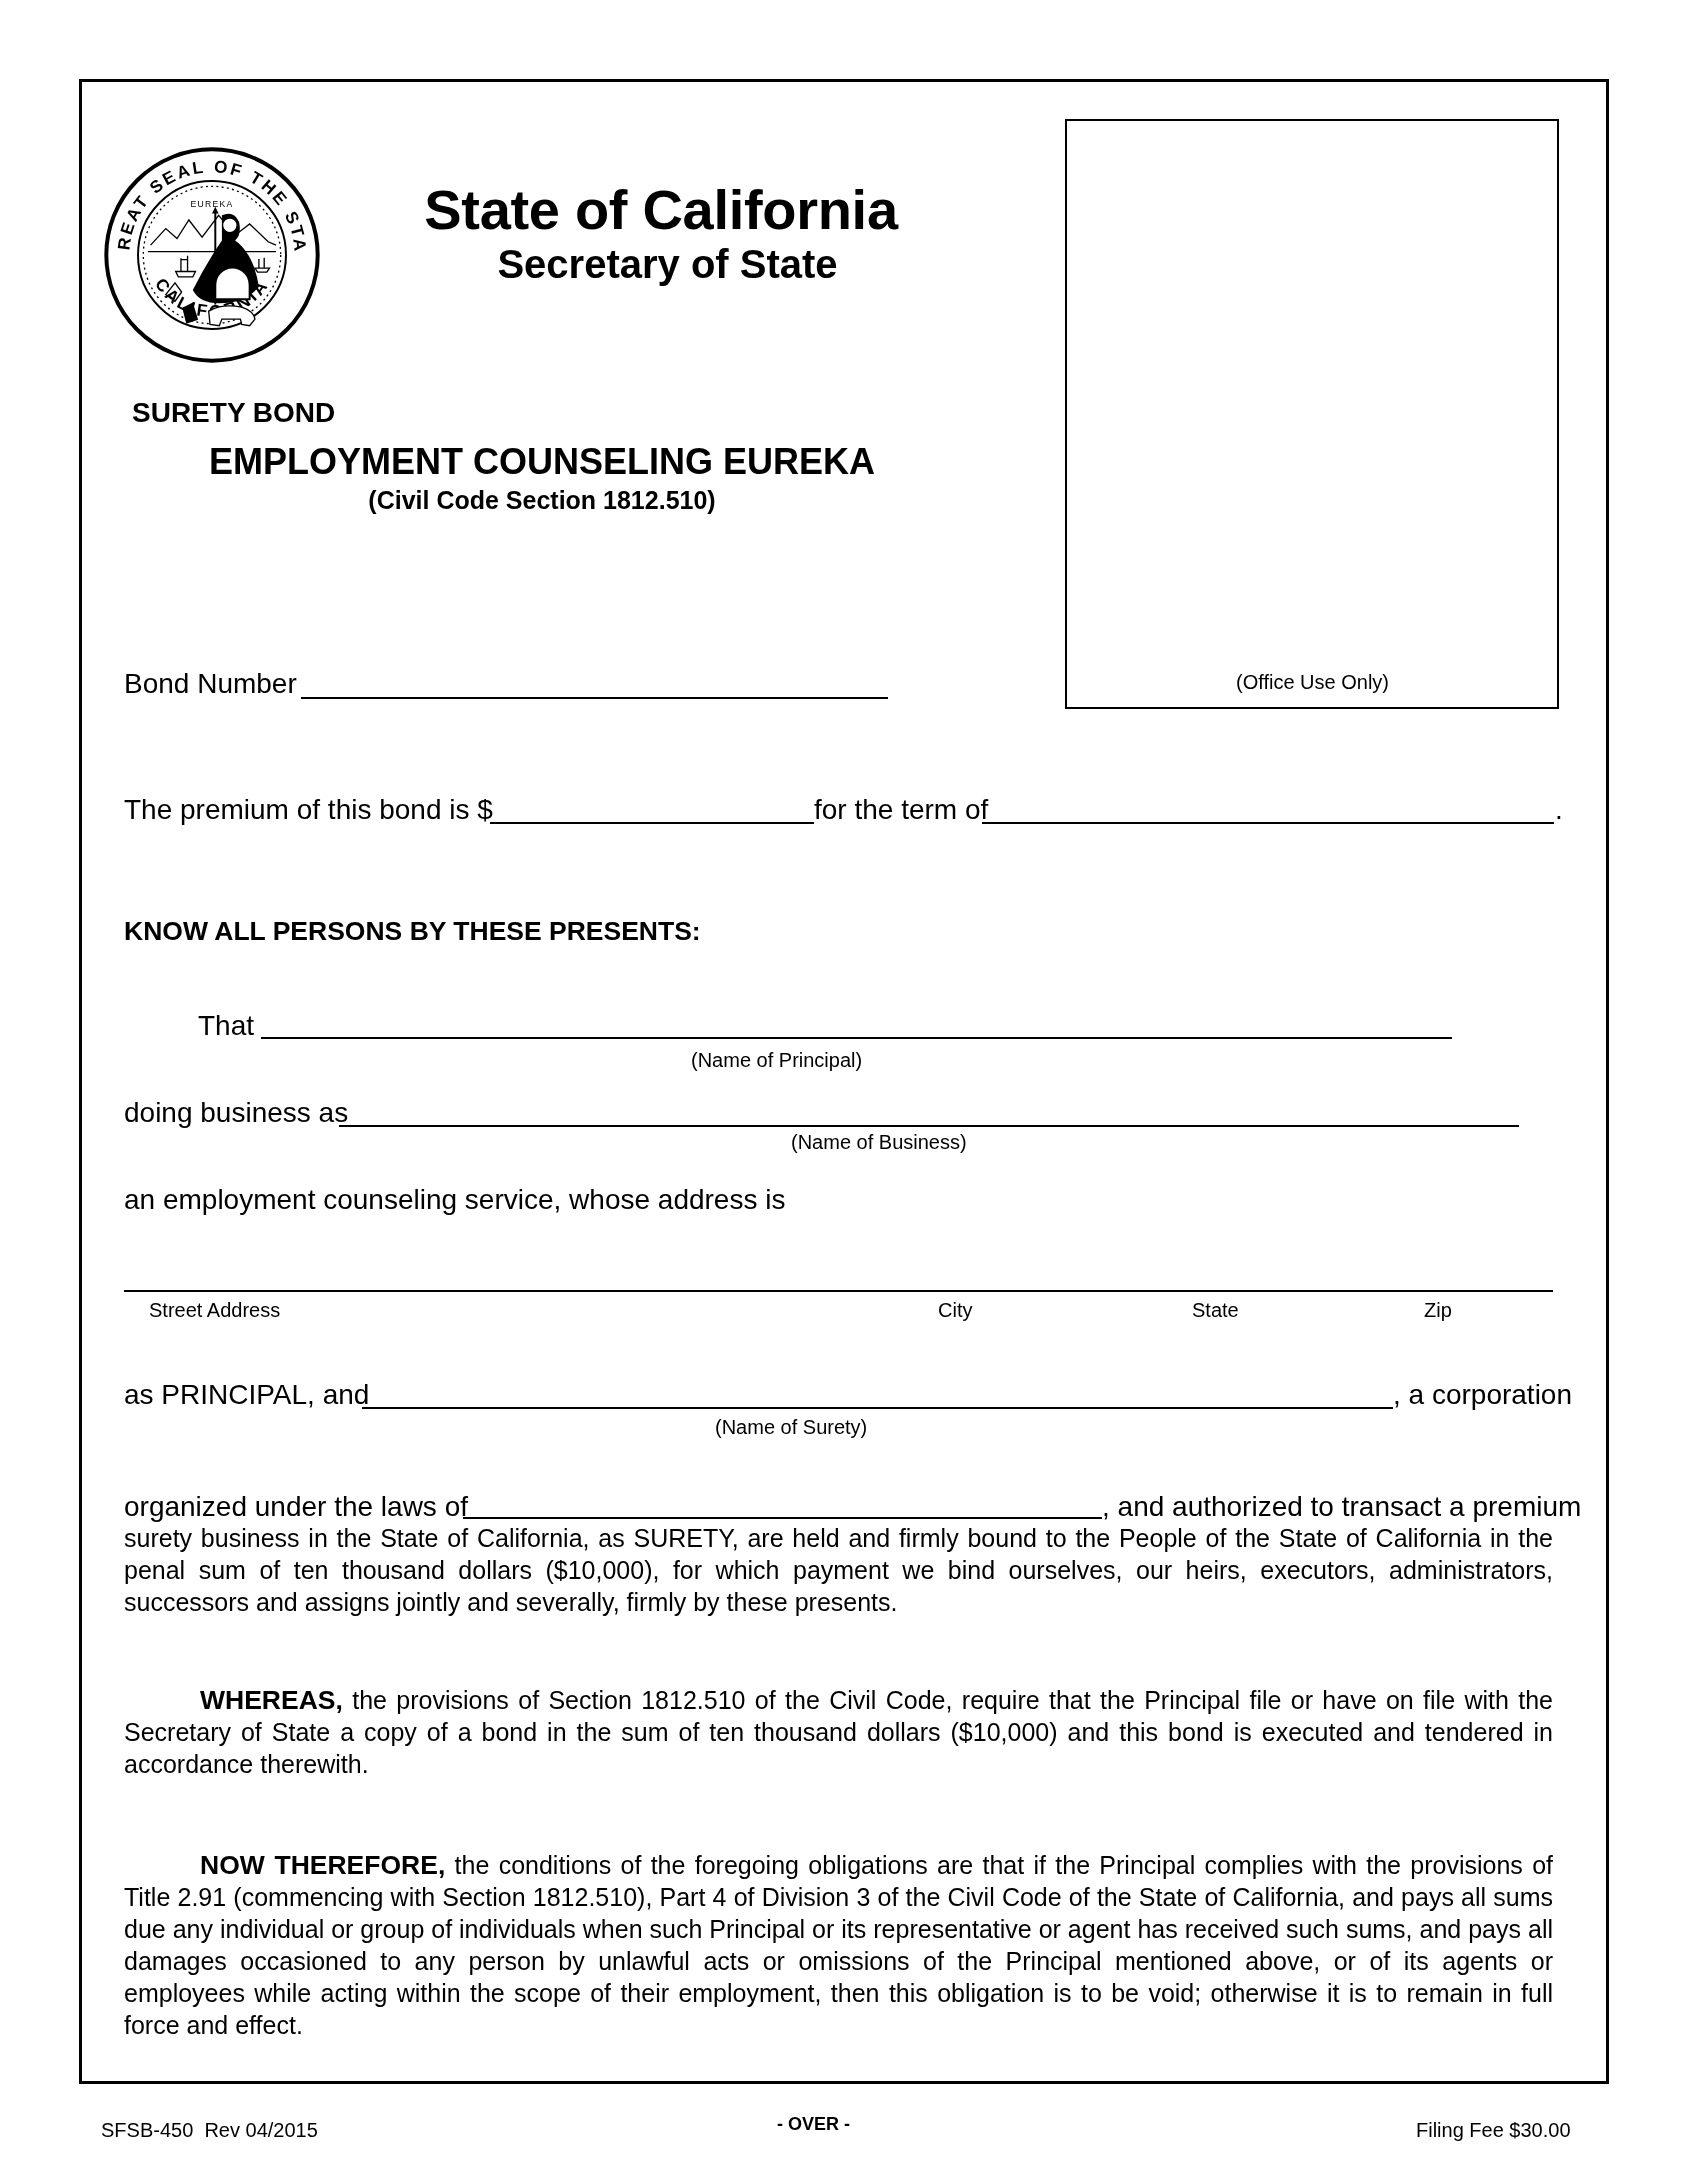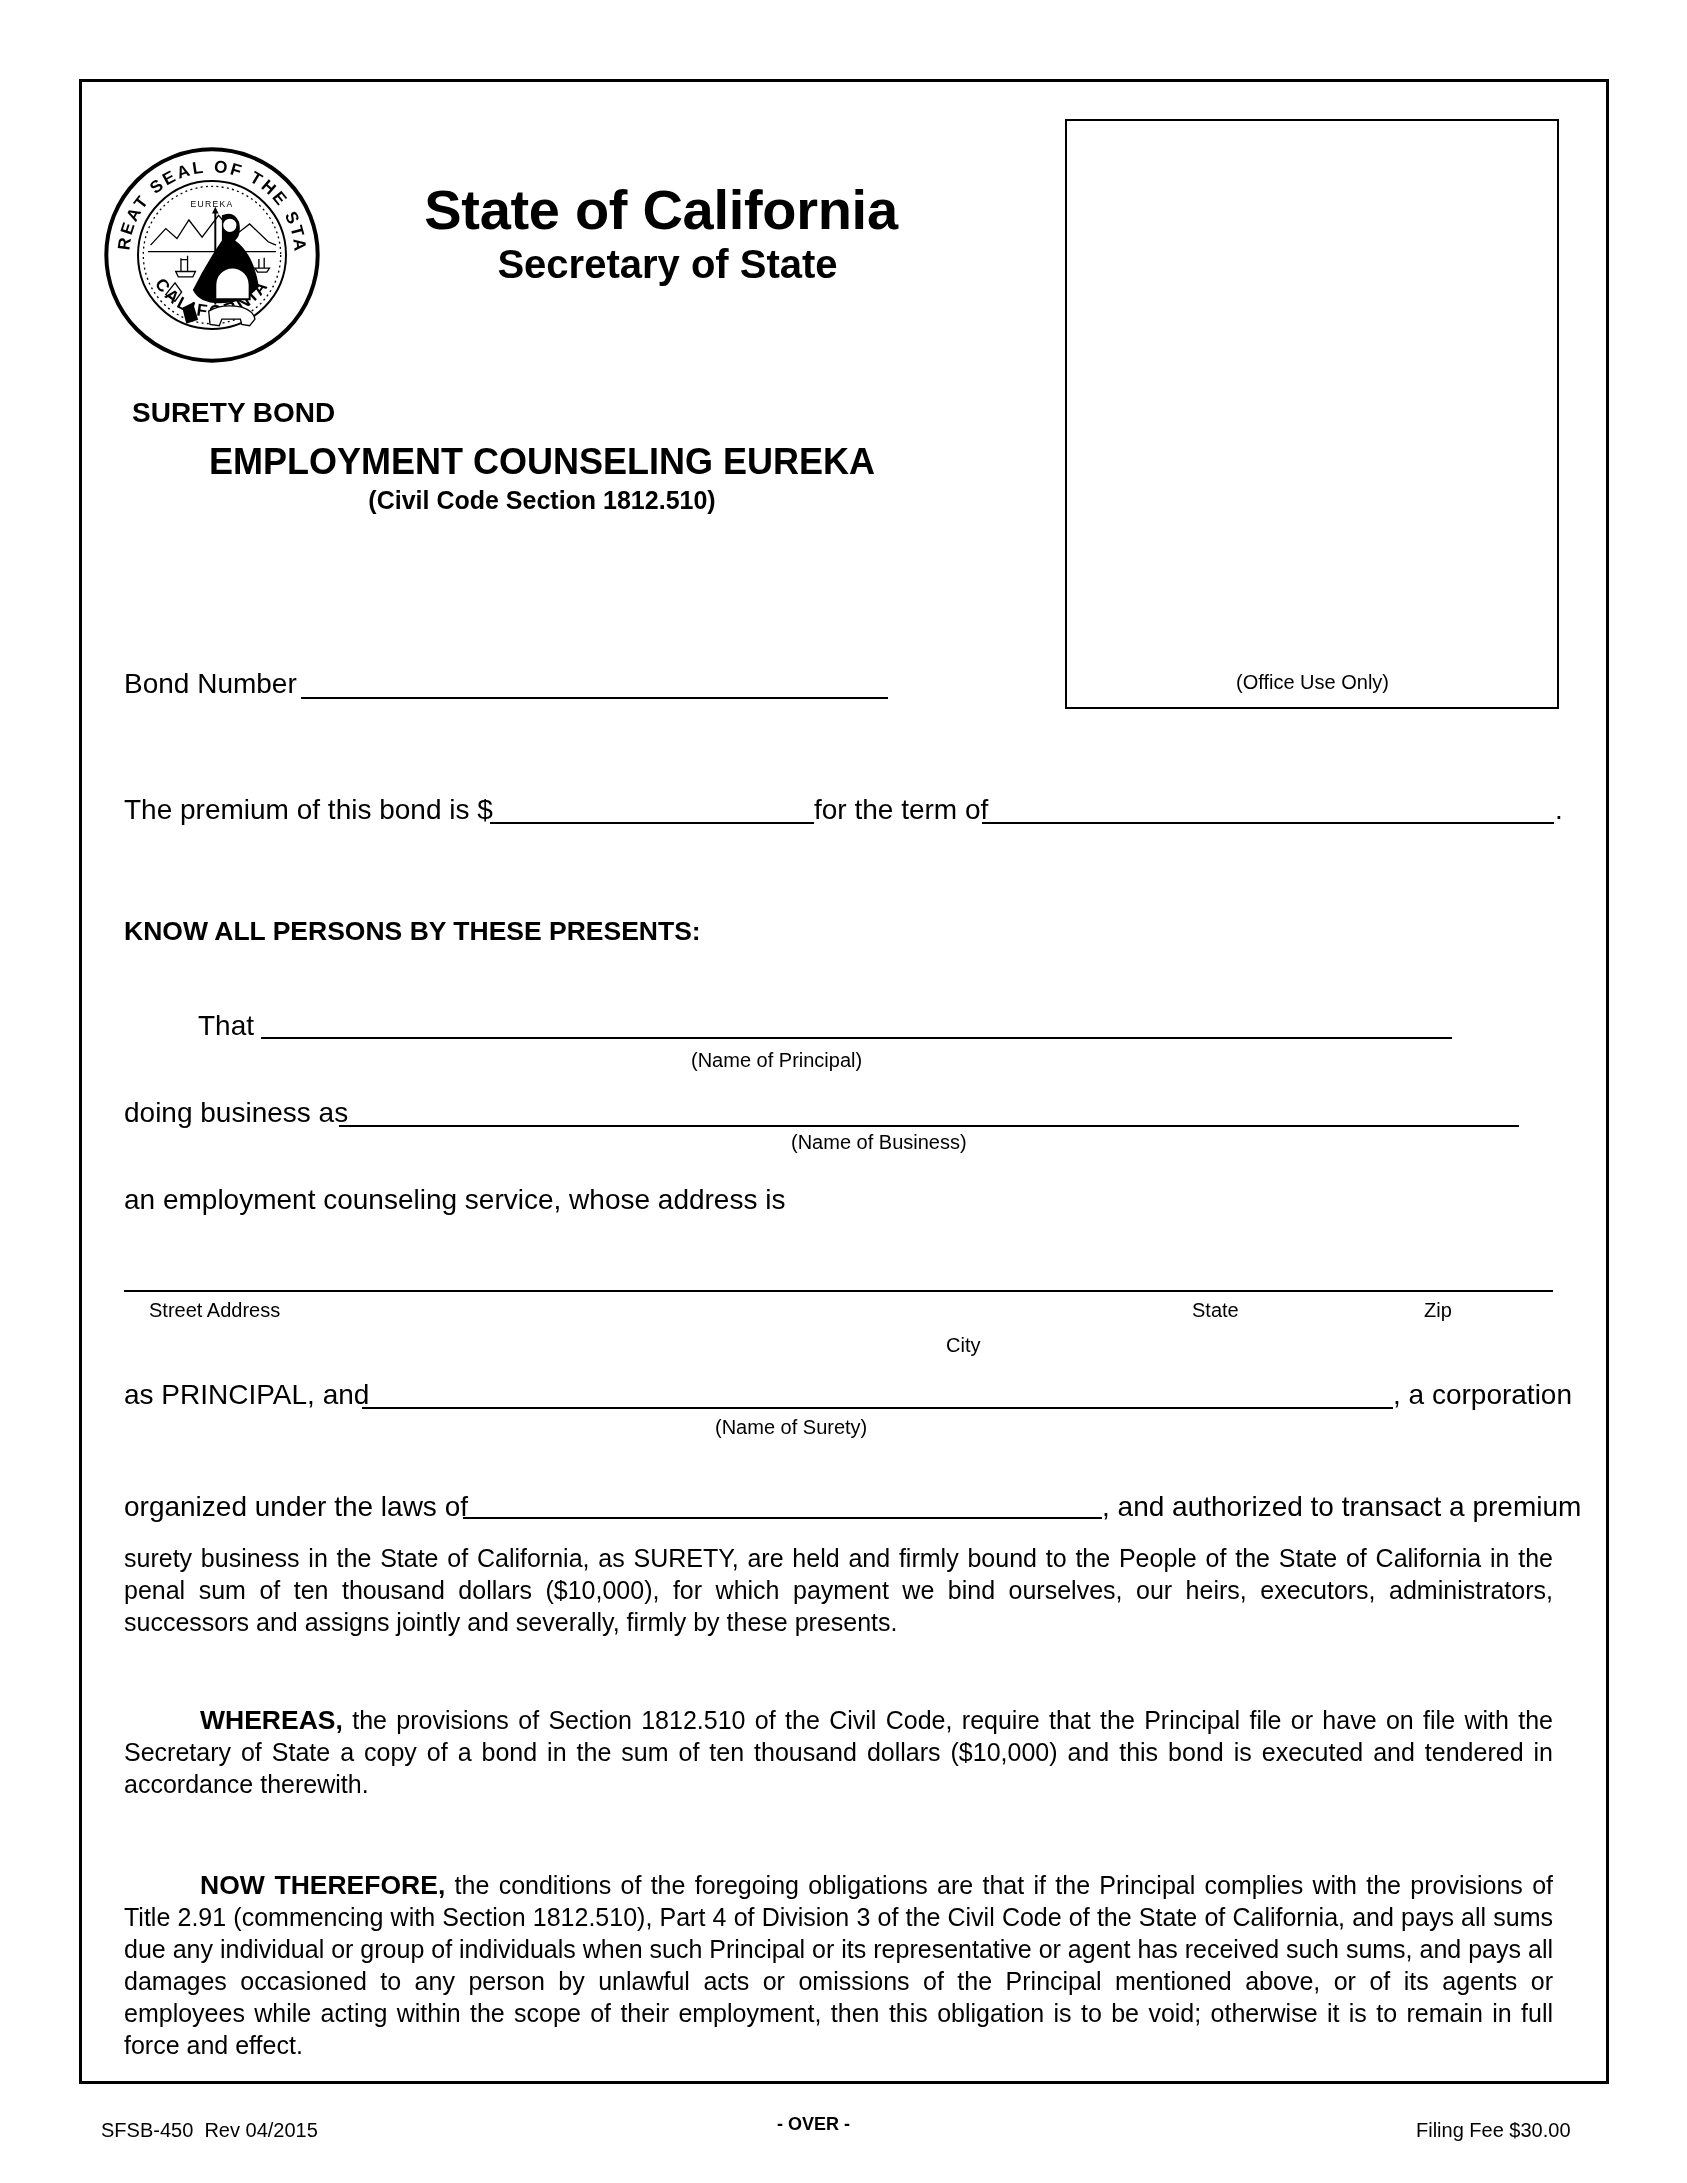--- a/index.html
+++ b/index.html
@@ -11,21 +11,21 @@
   .office-label { left:1065px; width:495px; top:671px; text-align:center; font-size:20px; }
   .seal { left:103px; top:146px; width:218px; height:218px; }
   .title1 { left:370px; width:582px; top:177px; text-align:center; font-size:56px; font-weight:bold; letter-spacing:-0.3px; }
   .title2 { left:370px; width:595px; top:242px; text-align:center; font-size:40px; font-weight:bold; }
   .h-surety { left:132px; width:820px; top:397px; text-align:left; font-size:28px; font-weight:bold; }
   .h-ecs { left:132px; width:820px; top:441px; text-align:center; font-size:36px; font-weight:bold; }
   .h-code { left:132px; width:820px; top:486px; text-align:center; font-size:25px; font-weight:bold; }
   .txt { font-size:28px; line-height:32px; white-space:nowrap; }
   .lbl { font-size:20px; white-space:nowrap; }
   .uline { border-bottom:2.6px solid #000; height:0; }
-  .para { left:124px; width:1429px; font-size:25px; line-height:32px; text-align:justify;margin-top:20px; }
+  .para { left:124px; width:1429px; font-size:25px; line-height:32px; text-align:justify; }
   .para b { font-size:26.5px; }
   .indent { display:inline-block; width:76px; }
   .footer { font-size:20px; }
   .over { font-size:18px; font-weight:bold; }
   .field { background:transparent; border:none; outline:none; font-family:"Liberation Sans", sans-serif; font-size:24px; padding:0; }
 </style>
 </head>
 <body>
 
 <div class="abs frame"></div>
@@ -98,21 +98,21 @@
 
 <div class="abs txt" style="left:124px; top:1097px;">doing business as</div>
 <div class="abs uline" style="left:339px; top:1125px; width:1180px;"></div>
 <input class="abs field" style="left: 342px; top: 1094px; width: 1173px; height: 29px;" value="">
 <div class="abs lbl" style="left:791px; top:1131px;">(Name of Business)</div>
 
 <div class="abs txt" style="left:124px; top:1184px;">an employment counseling service, whose address is</div>
 <div class="abs uline" style="left:124px; top:1290px; width:1429px;"></div>
 <input class="abs field" style="left: 128px; top: 1258px; width: 1422px; height: 29px;" value="">
 <div class="abs lbl" style="left:149px; top:1299px;">Street Address</div>
-<div class="abs lbl" style="left:938px; top:1334px;margin-left:8px;">City</div>
+<div class="abs lbl" style="left:938px; top:1299px;">City</div>
 <div class="abs lbl" style="left:1192px; top:1299px;">State</div>
 <div class="abs lbl" style="left:1424px; top:1299px;">Zip</div>
 
 <div class="abs txt" style="left:124px; top:1379px;">as PRINCIPAL, and</div>
 <div class="abs uline" style="left:362px; top:1407px; width:1031px;"></div>
 <input class="abs field" style="left: 365px; top: 1376px; width: 1024px; height: 29px;" value="">
 <div class="abs txt" style="left:1393px; top:1379px;">, a corporation</div>
 <div class="abs lbl" style="left:715px; top:1416px;">(Name of Surety)</div>
 
 <div class="abs txt" style="left:124px; top:1491px;">organized under the laws of</div>

